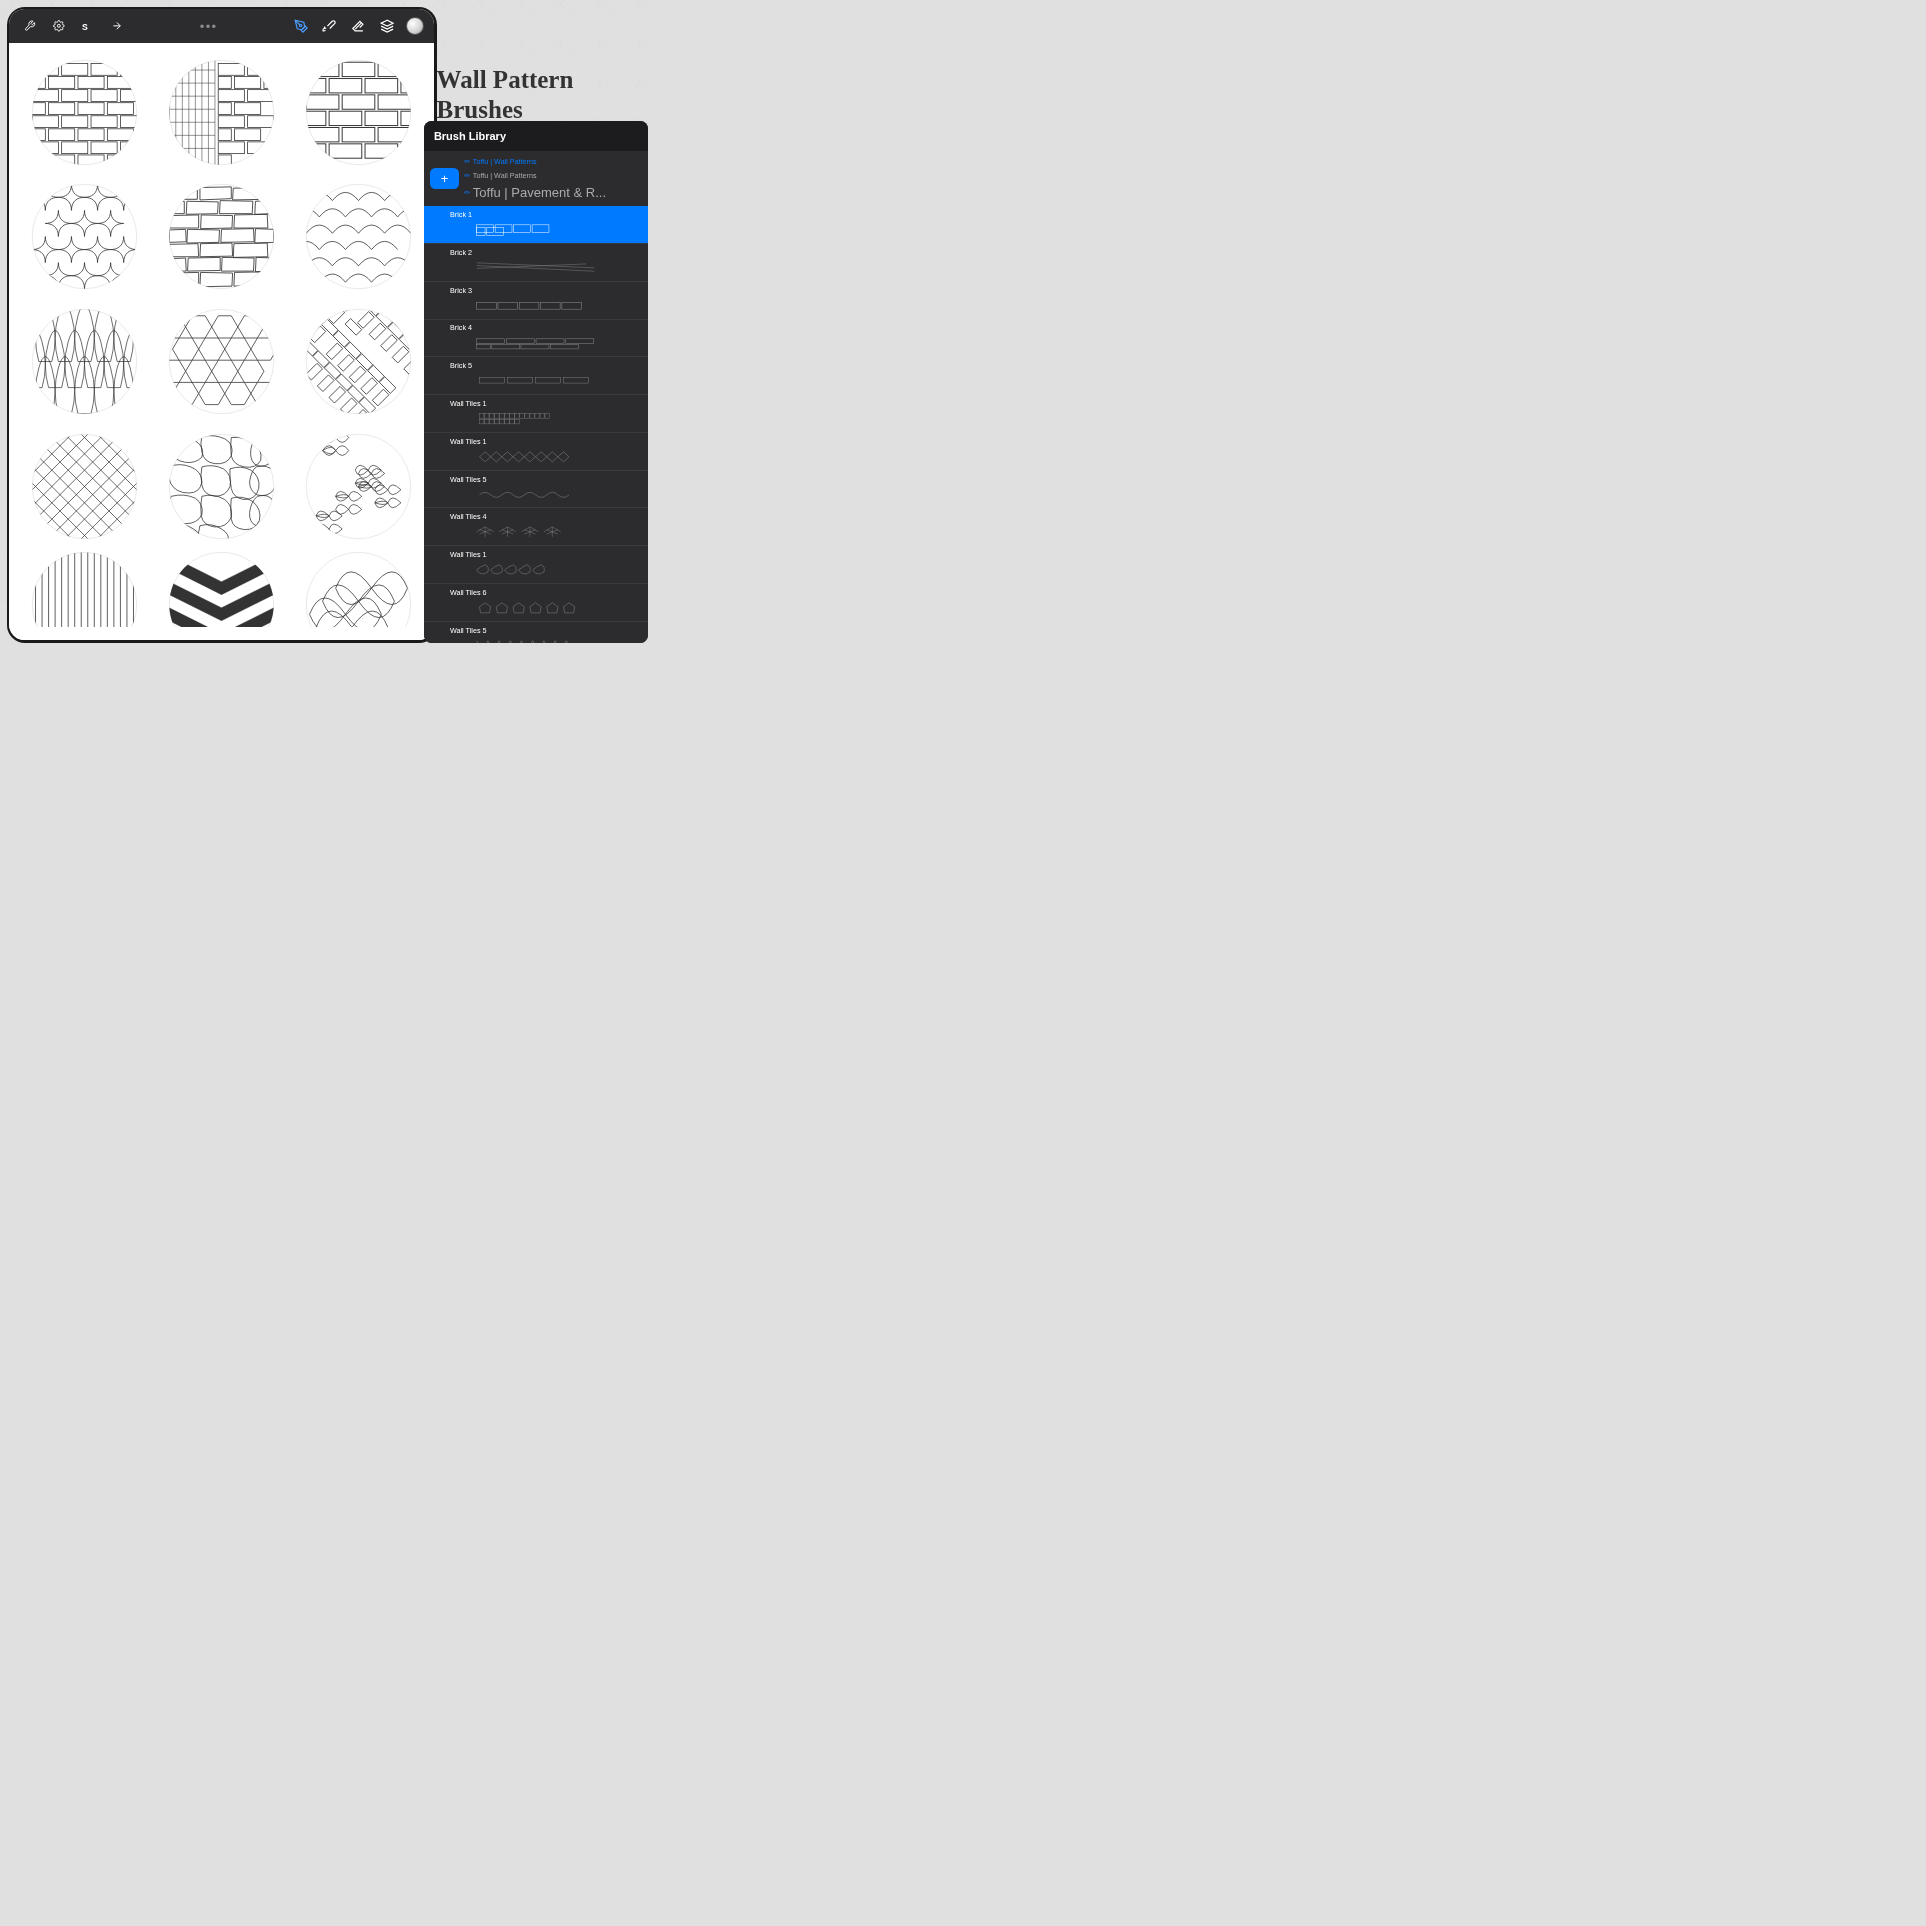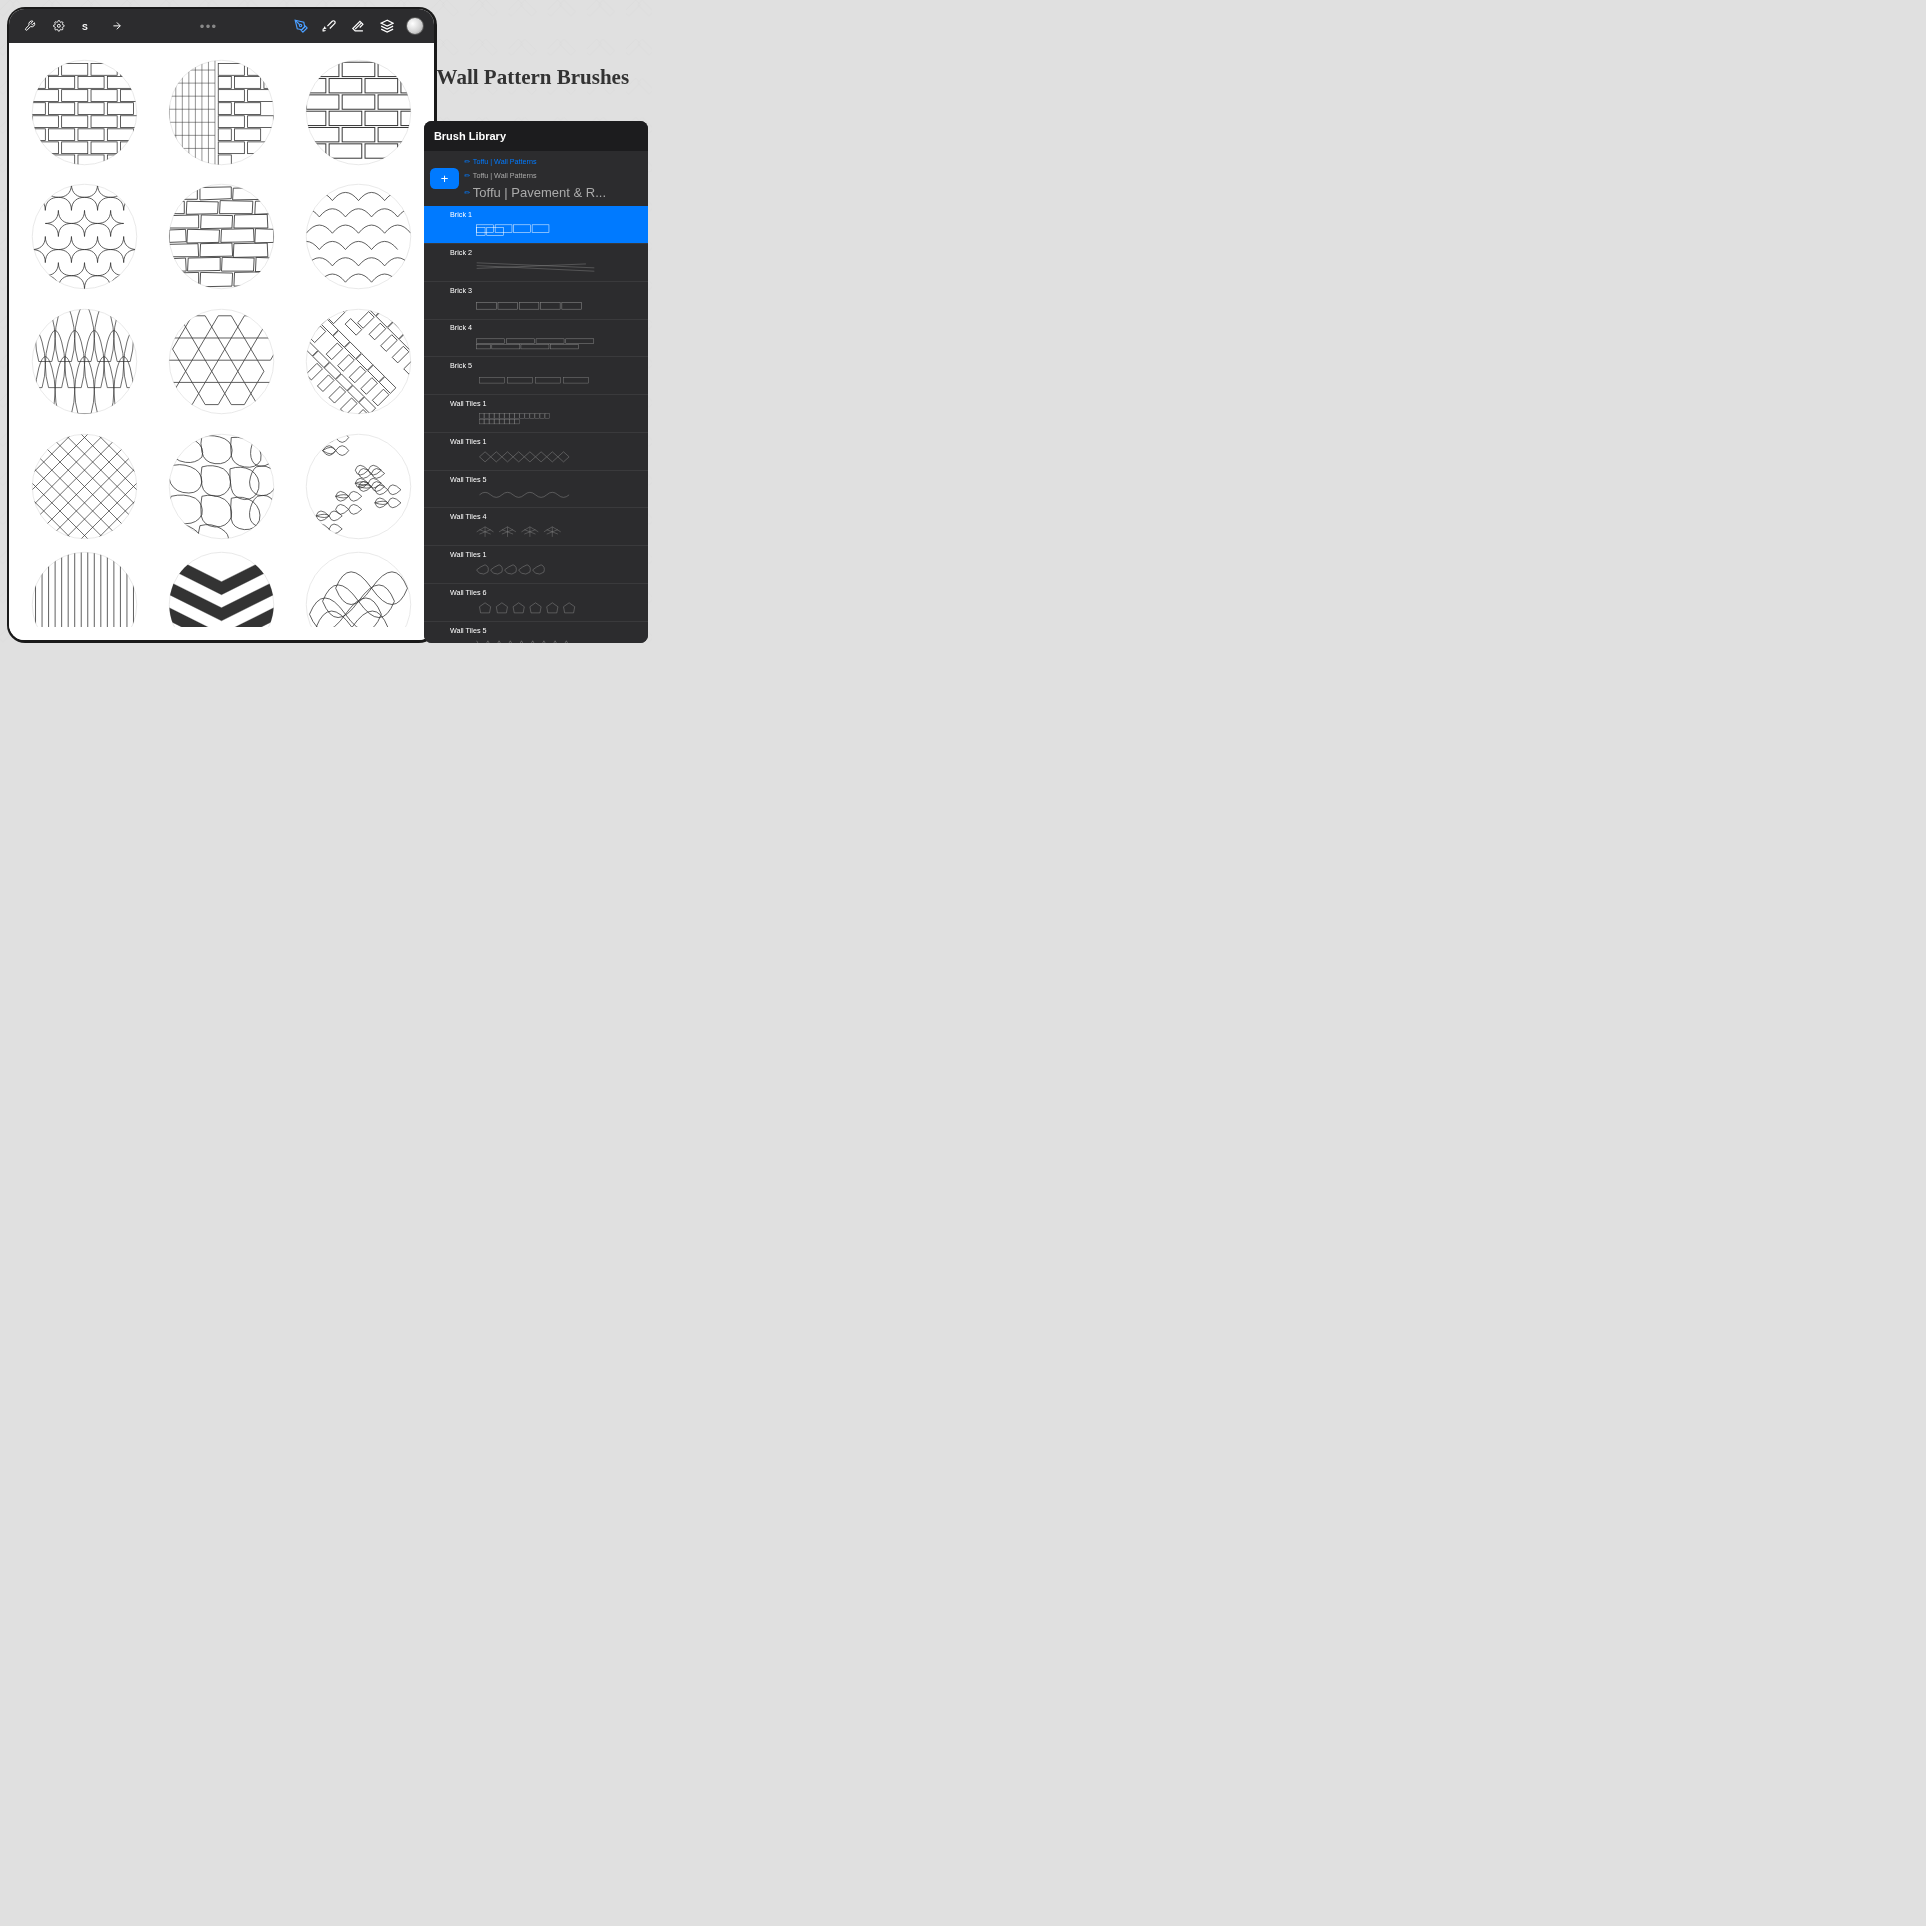--- a/index.html
+++ b/index.html
@@ -107,21 +107,21 @@
       width: 235px;
       height: 652px;
       z-index: 2;
     }
 
     
     .title-text {
       position: absolute;
       top: 65px;
       left: 19.6px;
-      font-size: 21px;
+      font-size: 25px;
       font-weight: 700;
       color: #333;
       font-family: 'Georgia', serif;
       line-height: 1.2;
     }
 
     
     .brush-library {
       position: absolute;
       top: 121px;

